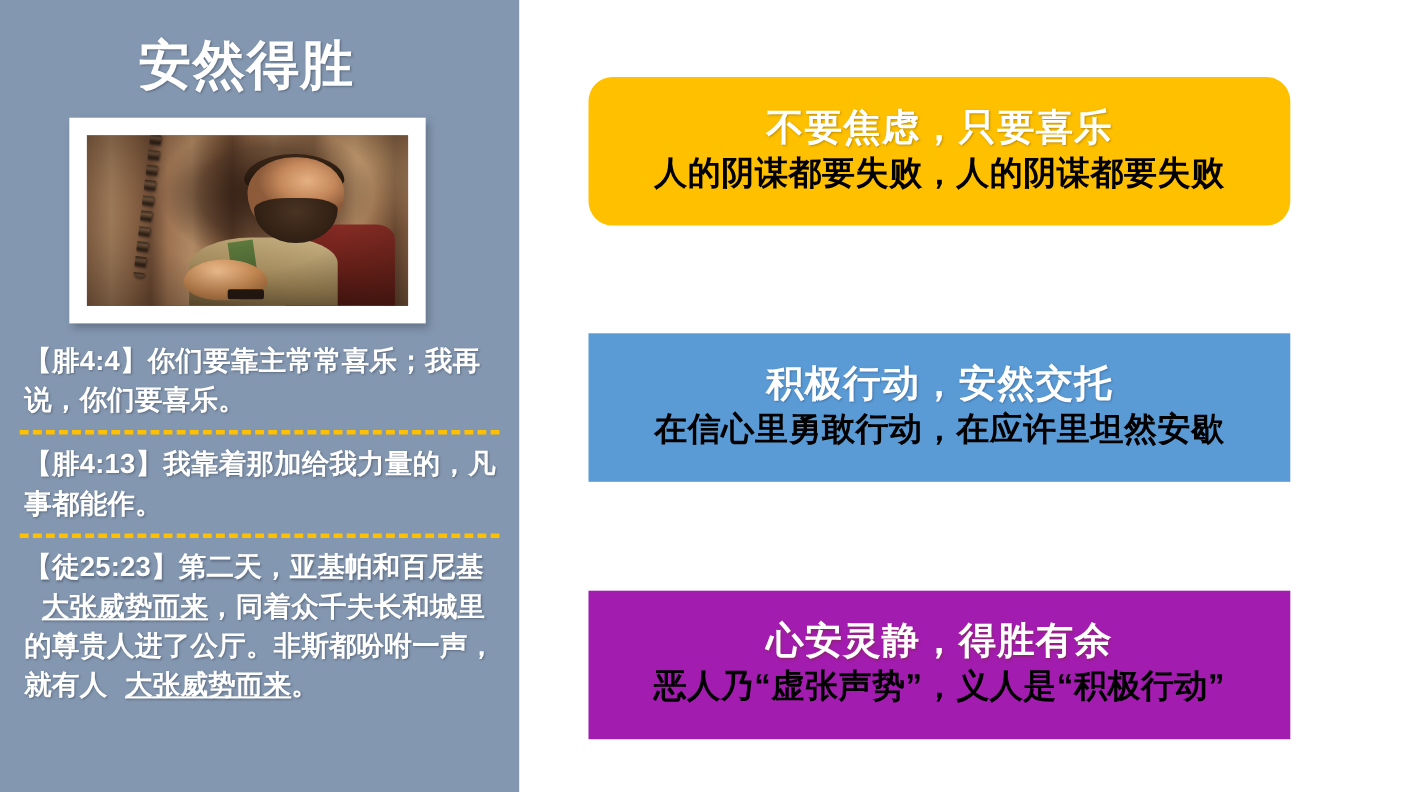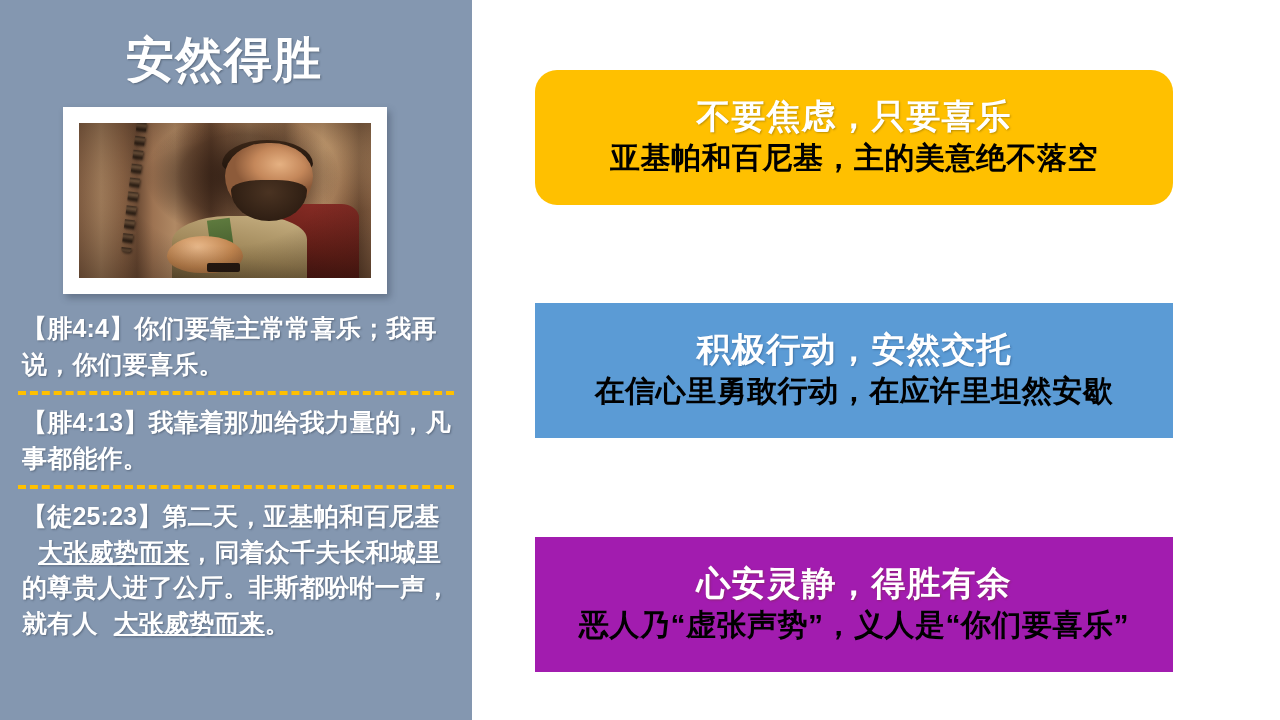--- a/index.html
+++ b/index.html
@@ -276,25 +276,25 @@
     <div class="verse"><span>【腓4:13】我靠着那加给我力量的，凡事都能作。</span></div>
     <div class="divider" style="border-top-color: rgb(255, 192, 0);"></div>
     <div class="verse"><span>【徒25:23】第二天，亚基帕和百尼基</span><u>大张威势而来</u><span>，同着众千夫长和城里的尊贵人进了公厅。非斯都吩咐一声，就有人</span><u>大张威势而来</u><span>。</span></div>
   </div>
 </div>
 
 <div class="points">
 
   <div class="point-box yellow" style="background: rgb(255, 192, 0); border-radius: 22px;">
     <div class="point-head">不要焦虑，只要喜乐</div>
-    <div class="point-sub">亚基帕和百尼基，主的美意绝不落空</div>
+    <div class="point-sub">人的阴谋都要失败，人的阴谋都要失败</div>
   </div>
 
   <div class="point-box blue" style="background: rgb(91, 155, 213);">
     <div class="point-head">积极行动，安然交托</div>
     <div class="point-sub">在信心里勇敢行动，在应许里坦然安歇</div>
   </div>
 
   <div class="point-box orange" style="background: #a21caf;">
     <div class="point-head">心安灵静，得胜有余</div>
-    <div class="point-sub">恶人乃“虚张声势”，义人是“你们要喜乐”</div>
+    <div class="point-sub">恶人乃“虚张声势”，义人是“积极行动”</div>
   </div>
 </div>
 
 </body></html>

